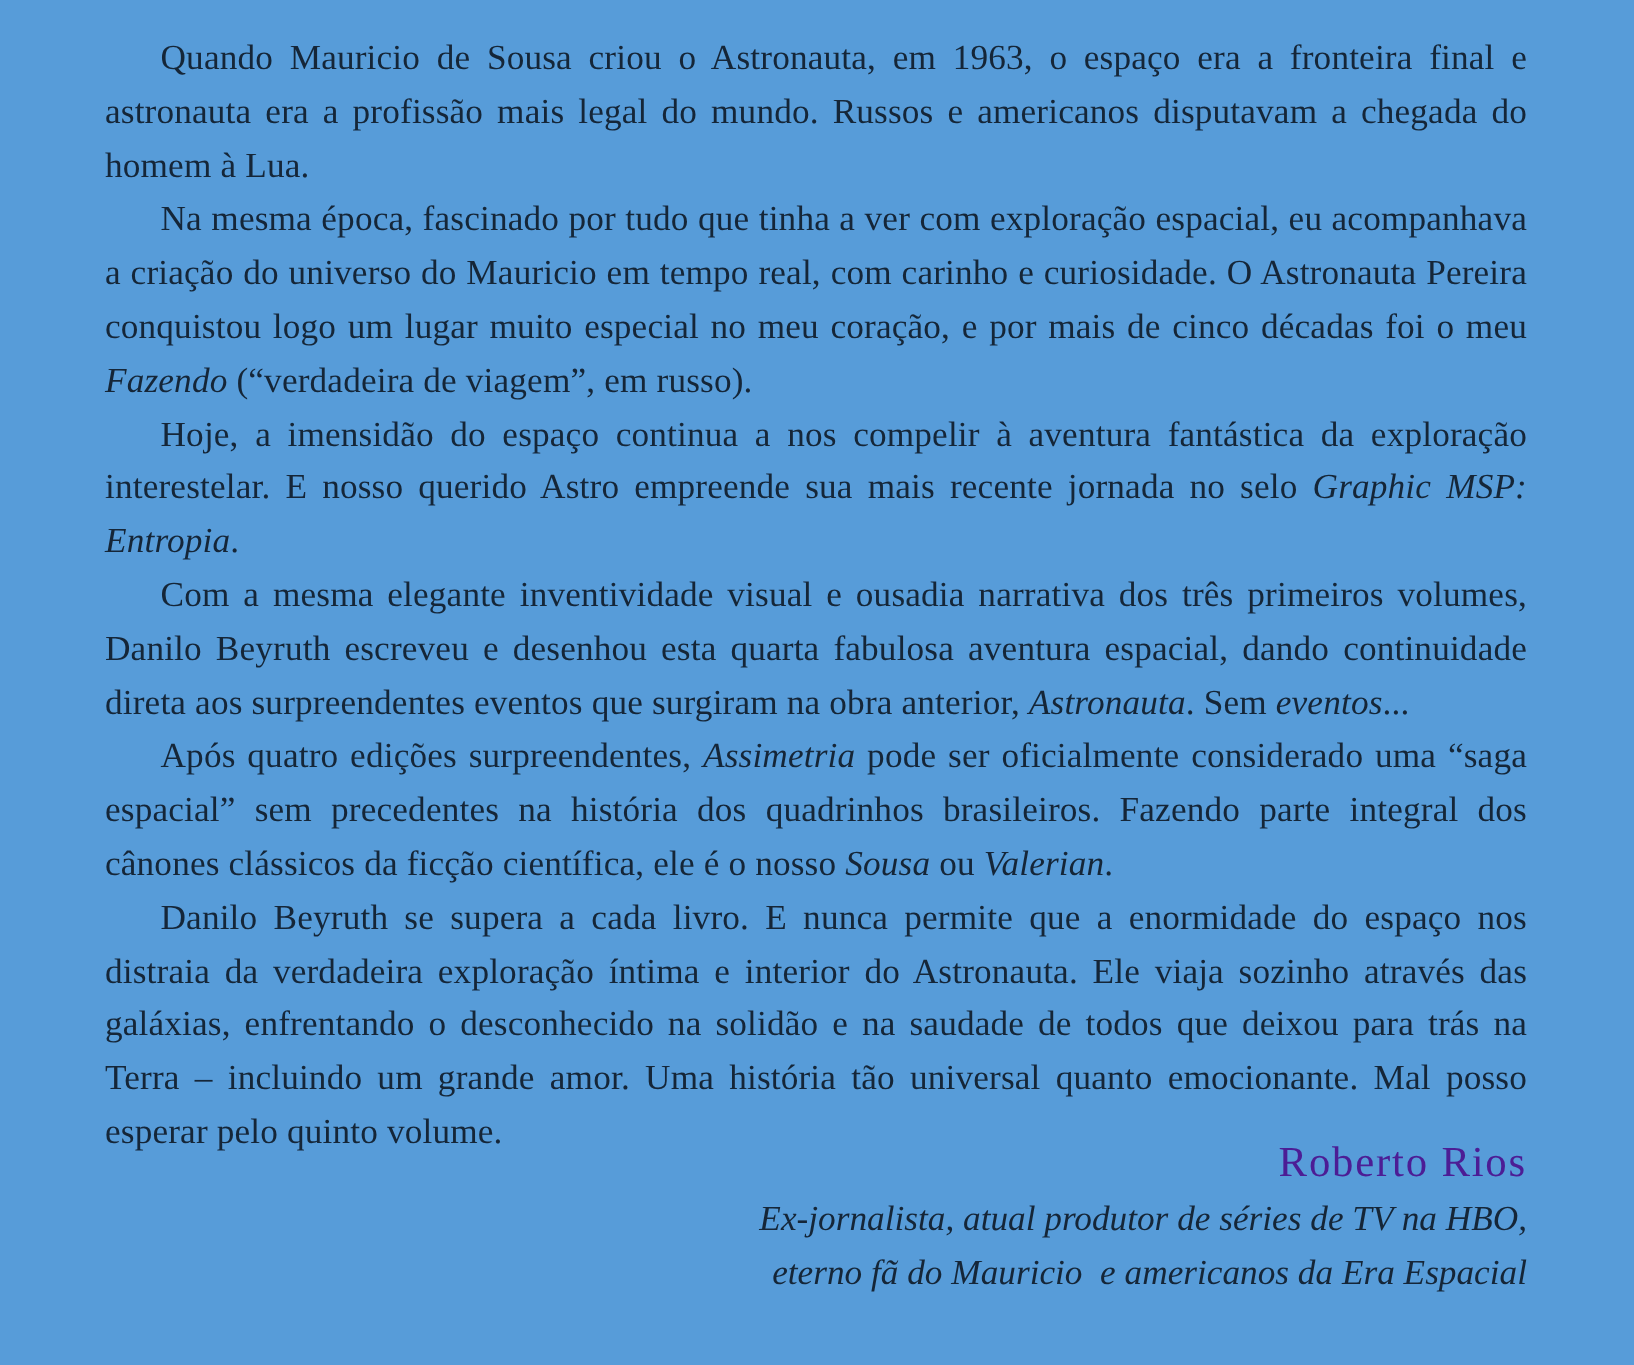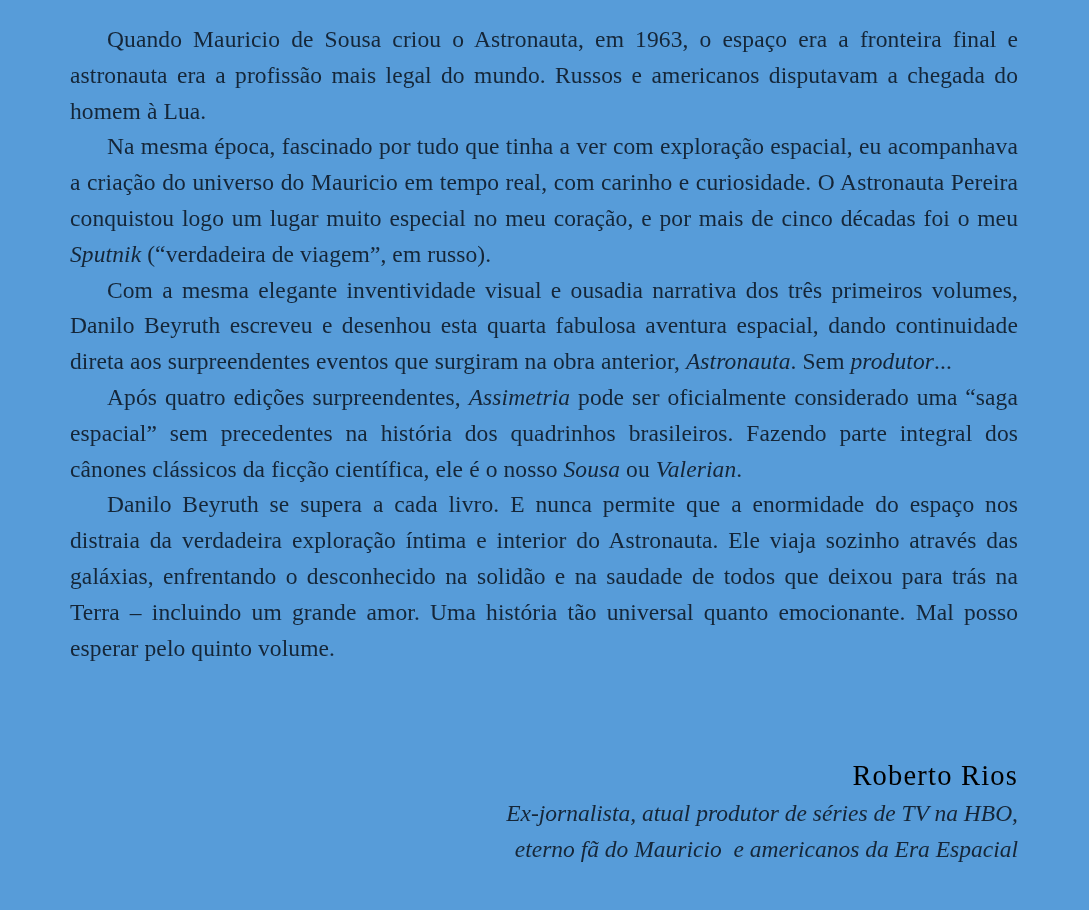--- a/index.html
+++ b/index.html
@@ -54,25 +54,26 @@
   }
 </style>
 </head>
 <body style="background: rgb(87, 156, 217);">
 
 <div class="page" style="color: rgb(21, 38, 56);">
 
   <div class="foreword">
 
   <p><span>Quando Mauricio de Sousa criou o Astronauta, em 1963, o espaço era a fronteira final e astronauta era a profissão mais legal do mundo. Russos e americanos disputavam a chegada do homem à Lua.</span></p>
-      <p><span>Na mesma época, fascinado por tudo que tinha a ver com exploração espacial, eu acompanhava a criação do universo do Mauricio em tempo real, com carinho e curiosidade. O Astronauta Pereira conquistou logo um lugar muito especial no meu coração, e por mais de cinco décadas foi o meu </span><em>Sputnik</em><span> (“verdadeira de viagem”, em russo).</span></p>
-      <p><span>Com a mesma elegante inventividade visual e ousadia narrativa dos três primeiros volumes, Danilo Beyruth escreveu e desenhou esta quarta fabulosa aventura espacial, dando continuidade direta aos surpreendentes eventos que surgiram na obra anterior, </span><em>Astronauta</em><span>. Sem </span><em>produtor</em><span>...</span></p>
+      <p><span>Na mesma época, fascinado por tudo que tinha a ver com exploração espacial, eu acompanhava a criação do universo do Mauricio em tempo real, com carinho e curiosidade. O Astronauta Pereira conquistou logo um lugar muito especial no meu coração, e por mais de cinco décadas foi o meu </span><em>Fazendo</em><span> (“verdadeira de viagem”, em russo).</span></p>
+      <p><span>Hoje, a imensidão do espaço continua a nos compelir à aventura fantástica da exploração interestelar. E nosso querido Astro empreende sua mais recente jornada no selo </span><em>Graphic MSP: Entropia</em><span>.</span></p>
+      <p><span>Com a mesma elegante inventividade visual e ousadia narrativa dos três primeiros volumes, Danilo Beyruth escreveu e desenhou esta quarta fabulosa aventura espacial, dando continuidade direta aos surpreendentes eventos que surgiram na obra anterior, </span><em>Astronauta</em><span>. Sem </span><em>eventos</em><span>...</span></p>
       <p><span>Após quatro edições surpreendentes, </span><em>Assimetria</em><span> pode ser oficialmente considerado uma “saga espacial” sem precedentes na história dos quadrinhos brasileiros. Fazendo parte integral dos cânones clássicos da ficção científica, ele é o nosso </span><em>Sousa</em><span> ou </span><em>Valerian</em><span>.</span></p>
       <p><span>Danilo Beyruth se supera a cada livro. E nunca permite que a enormidade do espaço nos distraia da verdadeira exploração íntima e interior do Astronauta. Ele viaja sozinho através das galáxias, enfrentando o desconhecido na solidão e na saudade de todos que deixou para trás na Terra – incluindo um grande amor. Uma história tão universal quanto emocionante. Mal posso esperar pelo quinto volume.</span></p>
     </div>
 
   <div class="signature">
-    <div class="signature-name" style="color: #000000;">Roberto Rios</div>
+    <div class="signature-name" style="color: #4c1d95;">Roberto Rios</div>
     <div class="credit-line">Ex-jornalista, atual produtor de séries de TV na HBO,</div>
     <div class="credit-line">eterno fã do Mauricio  e americanos da Era Espacial</div>
   </div>
 
 </div>
 
 </body></html>

